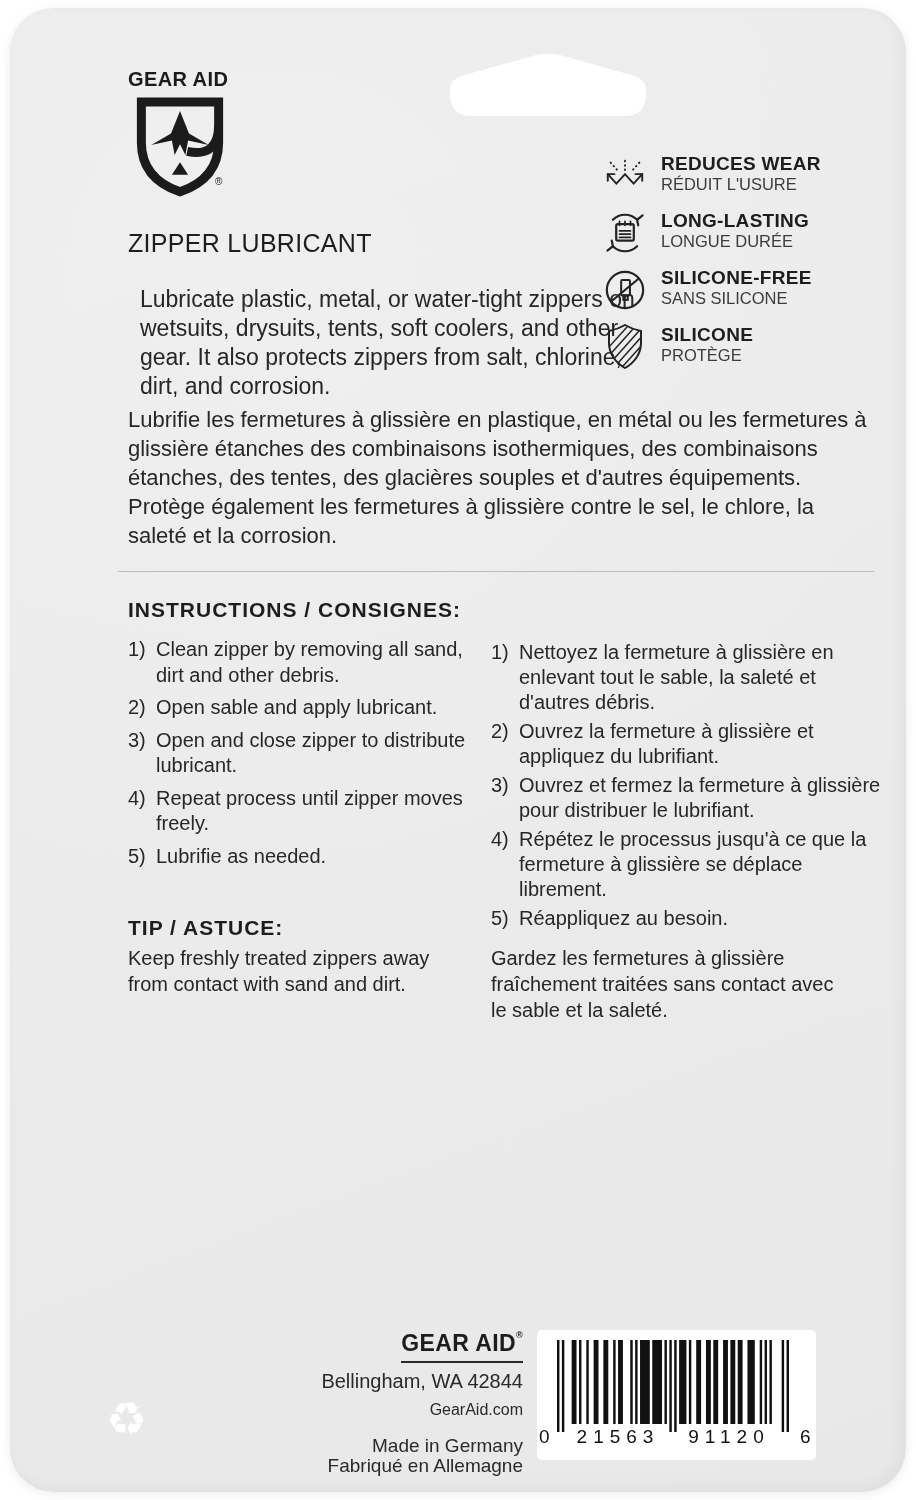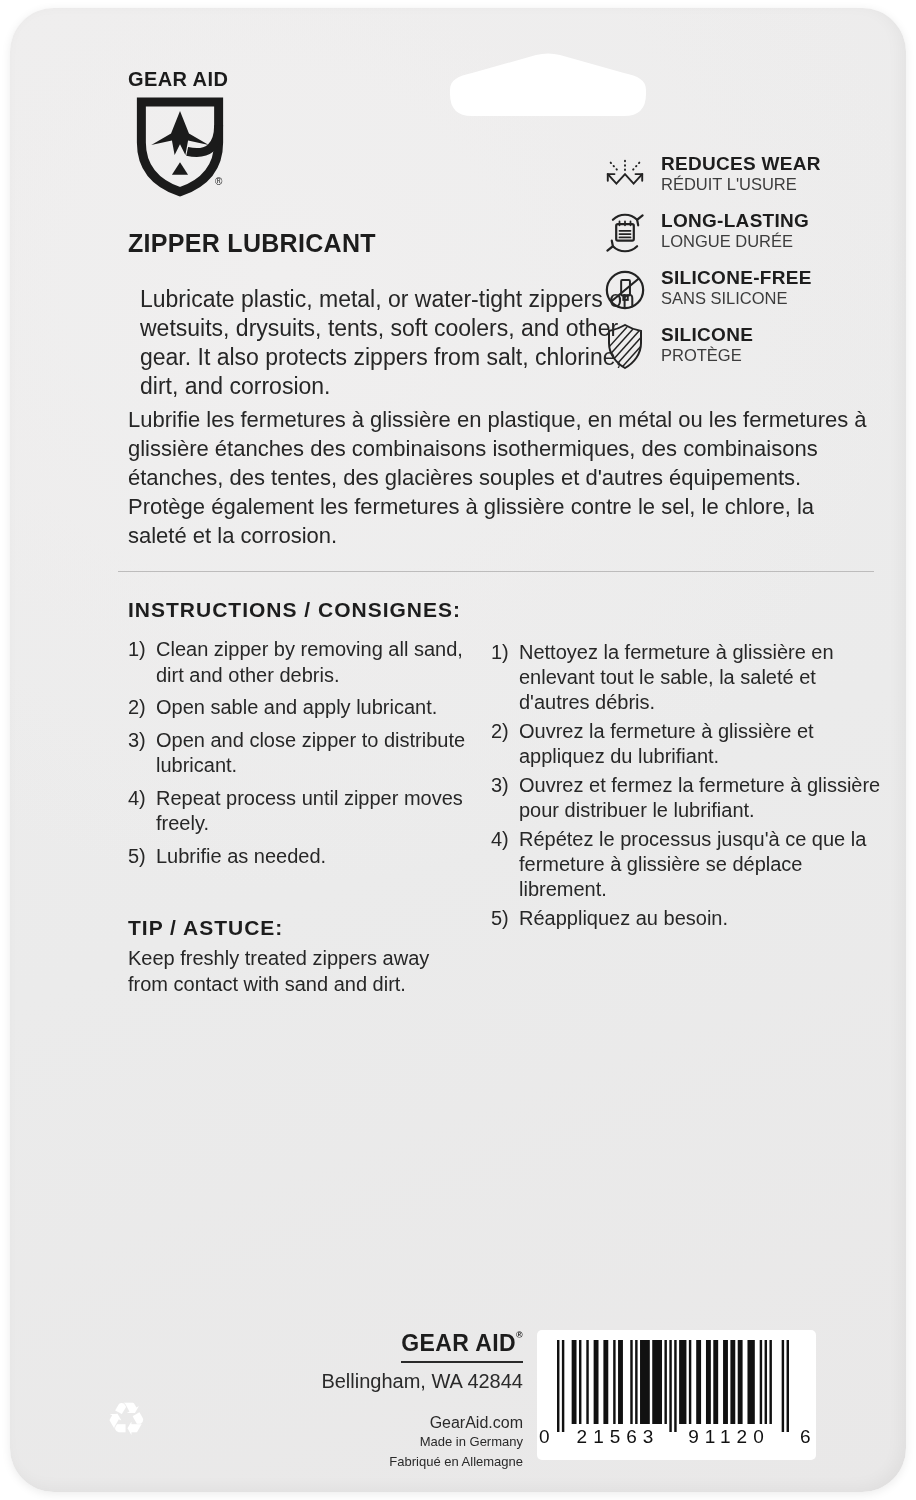--- a/index.html
+++ b/index.html
@@ -11,21 +11,21 @@
           linear-gradient(160deg,#eeeded 0%,#ebebeb 55%,#e9e8e8 100%);
         box-shadow: inset -5px -4px 16px rgba(0,0,0,0.045), 0 2px 10px rgba(0,0,0,0.08);}
   .abs{position:absolute;}
   
   .hang-hole{position:absolute;left:438px;top:42px;width:200px;height:66px;}
   
   .logo-text{position:absolute;left:118px;top:60px;font-size:20px;font-weight:bold;
              letter-spacing:0.4px;color:#1b1b1b;}
   .logo-reg{position:absolute;left:205px;top:168px;font-size:10px;color:#1b1b1b;}
   
-  .title{position:absolute;left:118px;top:221px;font-size:25px;font-weight:bold;
+  .title{position:absolute;left:118px;top:221px;font-size:25px;font-weight:normal;
          letter-spacing:0.3px;color:#1d1d1d;margin:0;}
   .desc-en{position:absolute;left:118px;top:265px;width:500px;font-size:23px;line-height:29px;
            color:#262626;margin:12px;}
   .desc-fr{position:absolute;left:118px;top:397px;width:744px;font-size:22px;line-height:29px;
            color:#262626;margin:0;}
   
   .feature-row{position:absolute;left:593px;width:290px;height:50px;}
   .f-icon{position:absolute;left:0;top:0;width:44px;height:48px;}
   .f-title{position:absolute;left:58px;top:1px;font-size:19px;font-weight:bold;
            letter-spacing:0.3px;color:#1d1d1d;white-space:nowrap;}
@@ -47,22 +47,22 @@
   .tip-head{position:absolute;left:118px;top:908px;font-size:21px;font-weight:bold;
             letter-spacing:1px;color:#1d1d1d;margin:0;}
   .tip-en{position:absolute;left:118px;top:937px;width:335px;font-size:20px;line-height:26px;margin:0;}
   .tip-fr{position:absolute;left:481px;top:937px;width:362px;font-size:20px;line-height:26px;margin:0;}
   
   .footer-info{position:absolute;left:230px;top:1322px;width:283px;text-align:right;color:#2a2a2a;}
   .f-brand{display:inline-block;font-size:23px;font-weight:bold;letter-spacing:0.4px;color:#1d1d1d;
            border-bottom:2px solid #2a2a2a;padding-bottom:4px;}
   .f-brand-reg{font-size:9px;vertical-align:top;}
   .f-addr{margin-top:7px;font-size:20px;}
-  .f-web{margin-top:21px;font-size:16px;}
-  .f-origin{font-size:13px;line-height:20px;}
+  .f-web{margin-top:8px;font-size:16px;}
+  .f-origin{margin-top:17px;font-size:19px;line-height:20px;}
   
   .barcode-box{position:absolute;left:527px;top:1322px;width:279px;height:130px;background:#ffffff;
                border-radius:5px;}
   .bc-digit{position:absolute;top:1418px;font-size:19px;color:#111;}
   .bc-group{position:absolute;top:1418px;font-size:19px;color:#111;text-align:center;letter-spacing:6px;}
   
   .recycle{position:absolute;left:96px;top:1384px;font-size:46px;color:#ffffff;
            font-family:"DejaVu Sans", sans-serif;}
   svg{display:block;}
 </style>
@@ -207,20 +207,21 @@
         <span class="txt">Répétez le processus jusqu'à ce que la fermeture à glissière se déplace librement.</span>
         </div>
       <div class="li">
         <span class="num">5)</span>
         <span class="txt">Réappliquez au besoin.</span>
         </div>
     </div>
 
     <h2 class="tip-head">TIP / ASTUCE:</h2>
     <p class="tip-en">Keep freshly treated zippers away from contact with sand and dirt.</p>
+    <p class="tip-fr">Gardez les fermetures à glissière fraîchement traitées sans contact avec le sable et la saleté.</p>
 
     <div class="recycle">♻</div>
 
     <div class="footer-info">
       <div><span class="f-brand"><span>GEAR AID</span><span class="f-brand-reg">®</span></span></div>
       <div class="f-addr">Bellingham, WA 42844</div>
       <div class="f-web">GearAid.com</div>
       <div class="f-origin">
         <div>Made in Germany</div>
         <div>Fabriqué en Allemagne</div>

